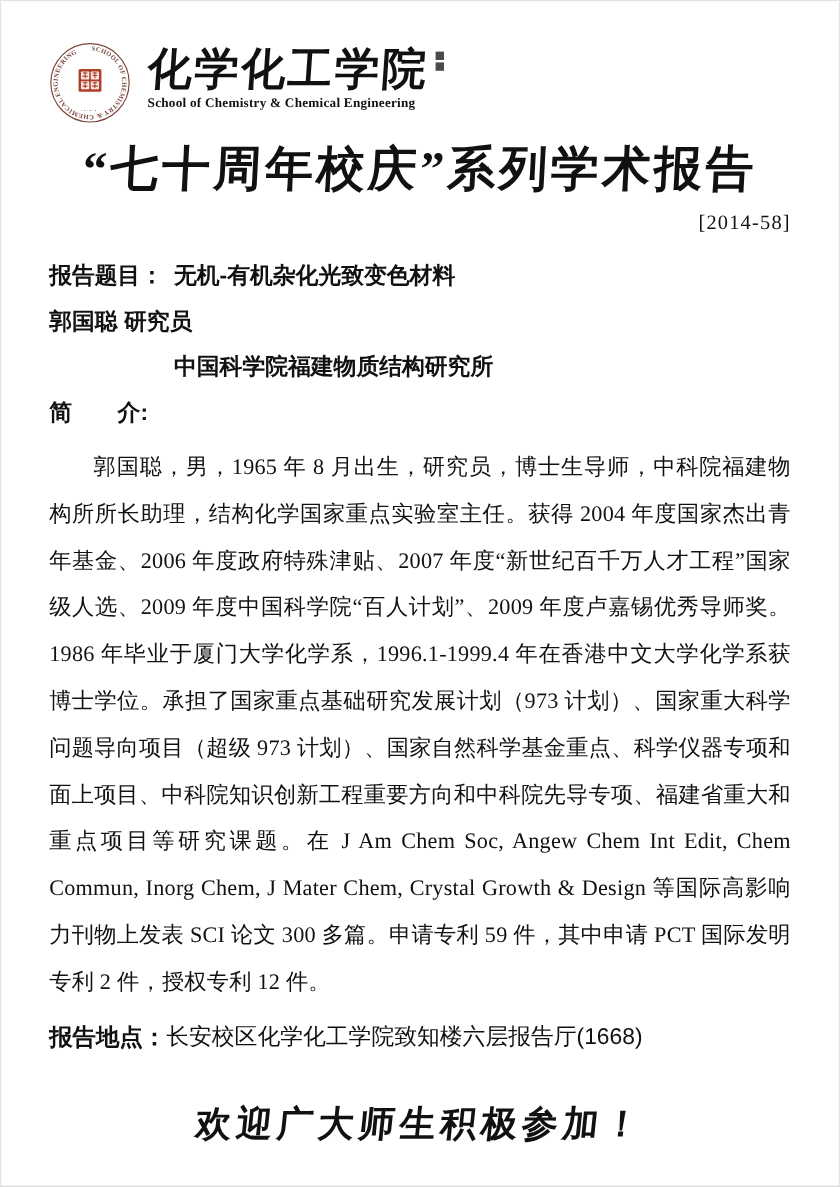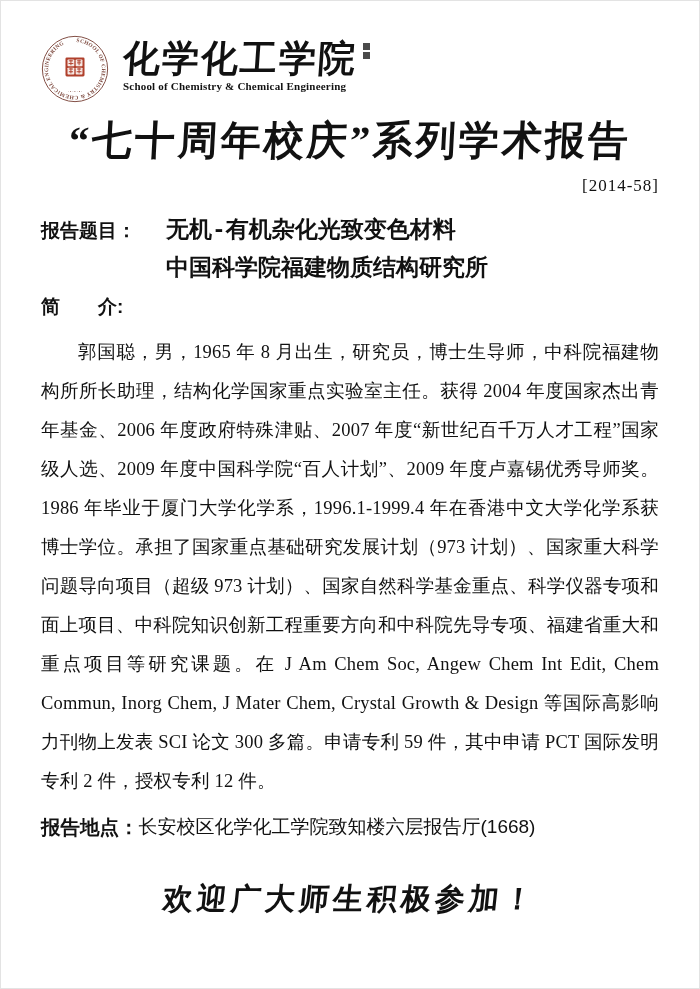--- a/index.html
+++ b/index.html
@@ -65,25 +65,24 @@
   .info { margin-top: 16px; }
   .info-row { display: flex; line-height: 38px; }
   .info-label {
     flex: 0 0 104px;
     font-family: "Liberation Sans", sans-serif;
     font-weight: bold;
     font-size: 19px;
     white-space: nowrap;
   }
   .info-value {
-    font-family: Liberation Mono, monospace;
+    font-family: Liberation Sans, sans-serif;
     font-weight: bold;
-    font-size: 23px;
+    font-size: 19px;
     white-space: nowrap;
-    margin-left: 21px;
   }
   .intro-label-row { line-height: 38px; }
   .intro-label {
     font-family: "Liberation Sans", sans-serif;
     font-weight: bold;
     font-size: 19px;
   }
 
   
   .bio {
@@ -162,20 +161,21 @@
 
   <h1 class="main-title">“七十周年校庆”系列学术报告</h1>
   <div class="issue">[2014-58]</div>
 
   <section class="info">
     <div class="info-row">
       <span class="info-label">报告题目：</span>
       <span class="info-value">无机-有机杂化光致变色材料</span>
     </div>
     <div class="info-row">
+      <span class="info-value">郭国聪 研究员</span>
     </div>
     <div class="info-row">
       <span class="info-label"></span>
       <span class="info-value">中国科学院福建物质结构研究所</span>
     </div>
     <div class="intro-label-row">
       <span class="intro-label">简　　介:</span>
     </div>
   </section>
 

